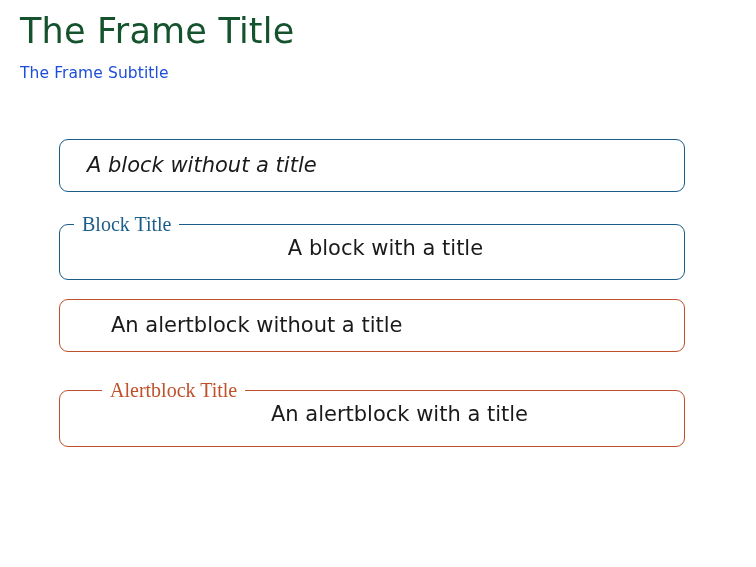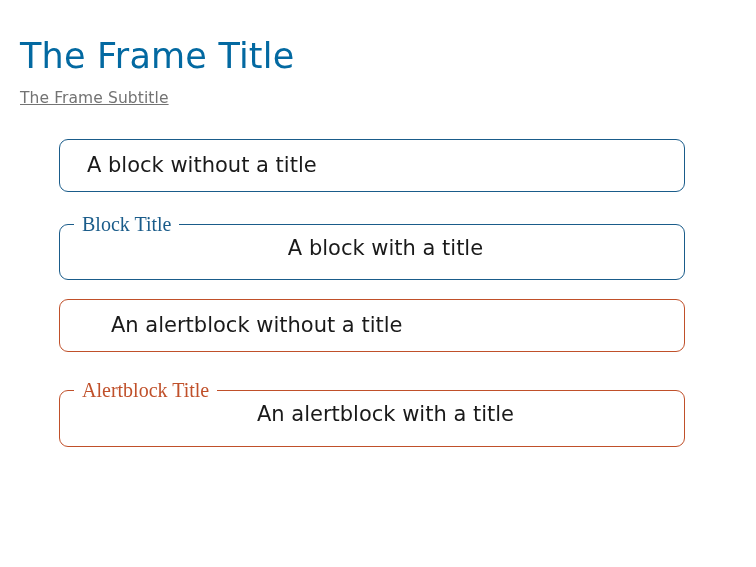--- a/index.html
+++ b/index.html
@@ -104,44 +104,44 @@
   .spacer-s { height: 22px; }
   .spacer-m { height: 19px; }
   .spacer-l { height: 28px; }
 </style>
 </head>
 <body>
 
 <div class="slide" style="width: 756px; height: 567px; background: rgb(255, 255, 255);">
 
   <div class="frame-header">
-    <div class="frame-title" style="color: #0369a1; margin-top: 25px;">The Frame Title</div>
-    <div class="frame-subtitle" style="color: #737373; text-decoration: underline;">The Frame Subtitle</div>
+    <div class="frame-title" style="color: #14532d;">The Frame Title</div>
+    <div class="frame-subtitle" style="color: #1d4ed8;">The Frame Subtitle</div>
   </div>
 
   <div class="blocks">
 
-    <div class="block block-plain" style="color: rgb(26, 92, 138);">
+    <div class="block block-plain" style="color: rgb(26, 92, 138); font-style: italic;">
       <div class="block-body">A block without a title</div>
     </div>
 
     <div class="spacer-s"></div>
 
     <fieldset class="block block-fieldset" style="color: rgb(26, 92, 138);">
       <legend class="block-legend">Block Title</legend>
       <div class="block-body">A block with a title</div>
     </fieldset>
 
     <div class="spacer-m"></div>
 
     <div class="block block-plain" style="color: rgb(192, 80, 42); padding-left: 24px;">
       <div class="block-body">An alertblock without a title</div>
     </div>
 
     <div class="spacer-l"></div>
 
-    <fieldset class="block block-fieldset" style="color: rgb(192, 80, 42);">
+    <fieldset class="block block-fieldset" style="color: rgb(192, 80, 42); padding-left: 28px;">
       <legend class="block-legend">Alertblock Title</legend>
       <div class="block-body">An alertblock with a title</div>
     </fieldset>
 
   </div>
 </div>
 
 </body></html>

